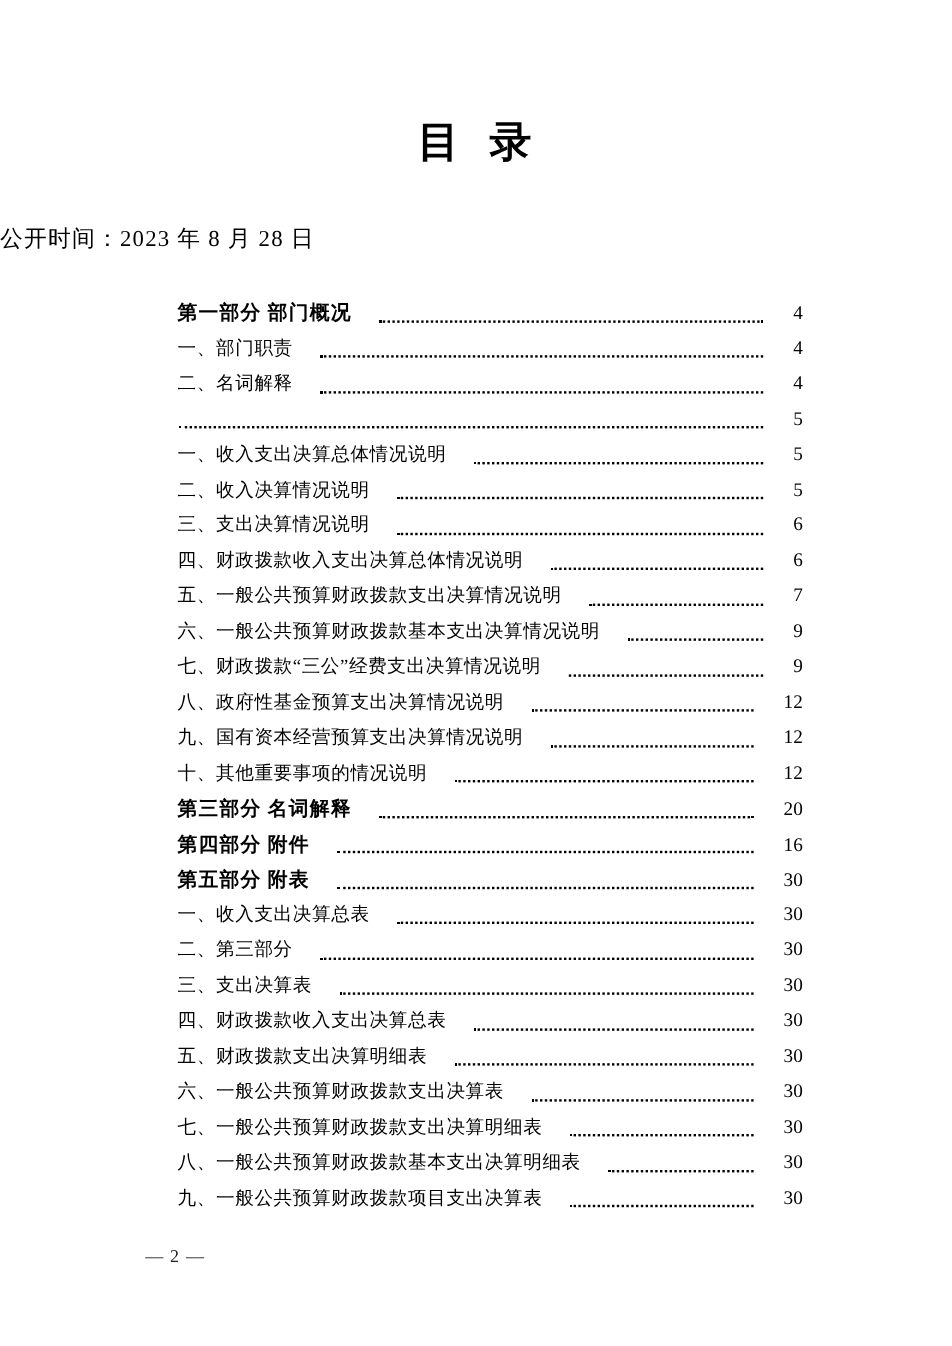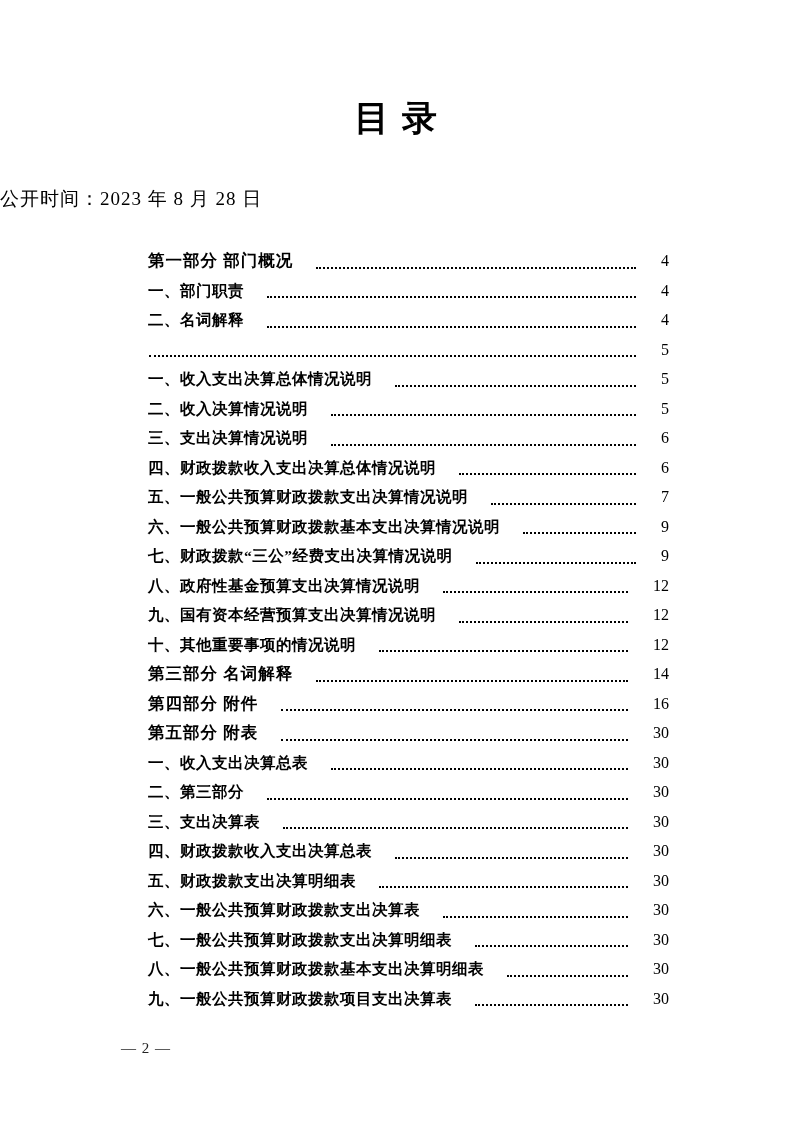--- a/index.html
+++ b/index.html
@@ -10,21 +10,21 @@
     background:#ffffff;
     color:#000;
     font-family:"Liberation Serif", serif;
     overflow:hidden;
   }
   .doc-title{
     position:absolute;top:95px;left:0;width:100%;
     text-align:center;
     font-size:35px;font-weight:700;
     letter-spacing:2px;
-    font-family:Liberation Serif, serif;
+    font-family:Liberation Mono, monospace;
   }
   .pub-date{
     position:absolute;top:186px;left:0;width:100%;
     text-align:left;
     font-size:19px;
     letter-spacing:1px;
   }
   .toc{
     position:absolute;left:148px;top:246px;width:521px;
   }
@@ -32,21 +32,20 @@
     display:flex;
     align-items:baseline;
     height:29.5px;
     line-height:29.5px;
     white-space:nowrap;
     gap:22px;
   }
   .toc-label{
     font-size:15.5px;
     letter-spacing:0.5px;
-    font-weight:bold;
   }
   .toc-row.bold .toc-label{
     font-weight:700;
     font-size:16.5px;
     letter-spacing:1px;
   }
   .leader{
     flex:1;
     min-width:8px;
     height:0;
@@ -138,21 +137,21 @@
         <span class="toc-page">12</span>
       </div>
       <div class="toc-row">
         <span class="toc-label">十、其他重要事项的情况说明</span>
         <span class="leader"></span>
         <span class="toc-page">12</span>
       </div>
       <div class="toc-row bold">
         <span class="toc-label">第三部分 名词解释</span>
         <span class="leader"></span>
-        <span class="toc-page">14</span>
+        <span class="toc-page">20</span>
       </div>
       <div class="toc-row bold">
         <span class="toc-label">第四部分 附件</span>
         <span class="leader"></span>
         <span class="toc-page">16</span>
       </div>
       <div class="toc-row bold">
         <span class="toc-label">第五部分 附表</span>
         <span class="leader"></span>
         <span class="toc-page">30</span>

